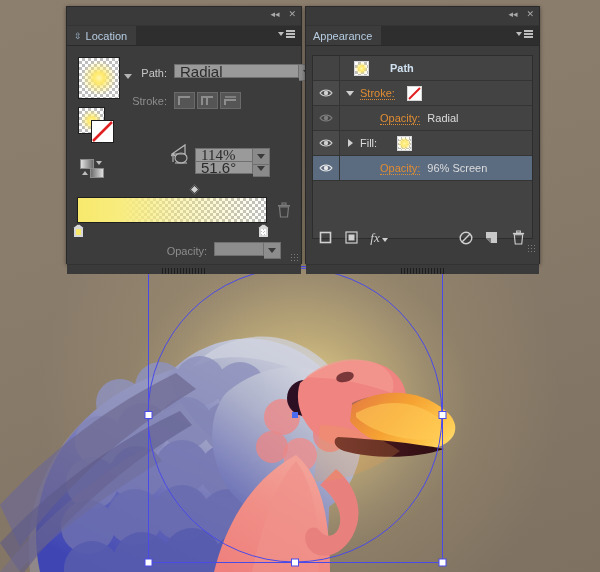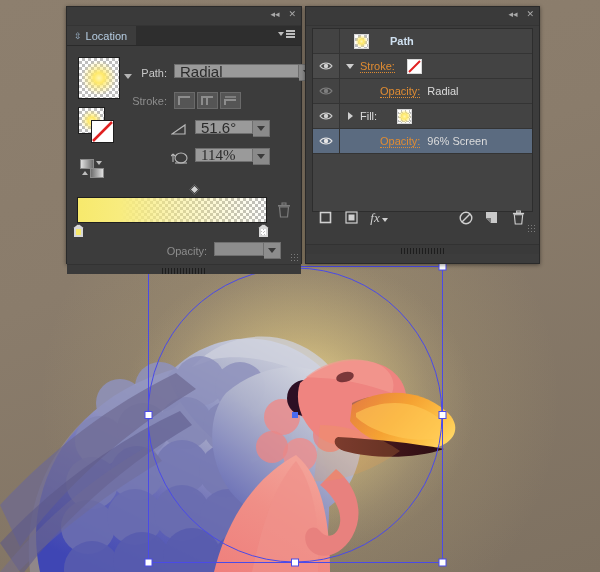--- a/index.html
+++ b/index.html
@@ -75,21 +75,21 @@
   .stop{position:absolute;width:11px;height:14px;}
   .stop .house{width:11px;height:14px;background:#d8d8d8;border:1px solid #3c3c3c;box-sizing:border-box;
     clip-path:polygon(50% 0,100% 30%,100% 100%,0 100%,0 30%);}
   .stop .sq{position:absolute;left:3px;top:5px;width:5px;height:6px;}
   .mid-dia{position:absolute;width:7px;height:7px;background:#d2d2d2;border:1px solid #3a3a3a;
     transform:rotate(45deg);box-sizing:border-box;}
   .trash-ico{position:absolute;right:10px;top:156px;width:14px;height:16px;opacity:.55;}
 
   
   #appearance-panel{left:305px;top:6px;width:233px;height:256px;}
-  .ap-list{position:absolute;left:6px;top:2px;width:219px;border:1px solid #2d2d2d;background:#434343;}
+  .ap-list{position:absolute;left:6px;top:9px;width:219px;border:1px solid #2d2d2d;background:#434343;}
   .ap-row{display:flex;align-items:center;height:24px;border-bottom:1px solid #343434;position:relative;}
   .ap-row.sel{background:#5b6b80;}
   .ap-eye{width:26px;height:100%;display:flex;align-items:center;justify-content:center;
           border-right:1px solid #343434;background:#4a4a4a;}
   .ap-eye.dim{background:#434343;}
   .ap-disc{width:20px;display:flex;align-items:center;justify-content:center;}
   .ap-txt{font-size:11px;color:#dcdcdc;}
   .ap-txt.orange{color:#e08c32;border-bottom:1px dotted #e08c32;padding-bottom:0px;}
   .ap-txt.blue{color:#cfe0f0;font-weight:bold;}
   .sw-sm{width:15px;height:15px;border:1px solid #d8d8d8;position:relative;box-sizing:border-box;}
@@ -343,21 +343,21 @@
               <path d="M4 4 L15 4" stroke="#8d8d8d" stroke-width="1.5"></path>
             </svg>
         </div>
       </div>
     </div>
 
     <div class="g-row" style="left:104px;top:74px;">
       <svg width="16" height="14" style="margin-right:8px;">
         <path d="M1 12 L14 12 L14 3 Z" fill="none" stroke="#b8b8b8" stroke-width="1.2"></path>
       </svg>
-      <div style="display:flex;">
+      <div style="display:flex;margin-top:40px;">
         <div class="field" style="width:58px;">
           <span>51.6°</span>
         </div>
         <div class="drop"></div>
       </div>
     </div>
 
     <div class="g-row" style="left:104px;top:102px;">
       <svg width="18" height="16" style="margin-right:6px;">
         <path d="M2 5 L2 13 M2 5 L0 7 M2 5 L4 7" stroke="#b8b8b8" stroke-width="1.1" fill="none"></path>
@@ -414,20 +414,33 @@
 
 <div class="panel" id="appearance-panel">
 
   <div class="panel-topbar">
     <div class="topbar-btns">
       <span class="tb-ico">◂◂</span>
       <span class="tb-ico">✕</span>
     </div>
   </div>
 
+  <div class="tabstrip">
+    <div class="tab">
+      <span>Appearance</span>
+    </div>
+    <div class="menu-ico">
+      <span class="tri"></span>
+        <span class="bars">
+          <i></i>
+          <i></i>
+          <i></i>
+        </span>
+    </div>
+  </div>
 
   <div class="panel-body" style="height:218px;position:relative;">
 
     <div class="ap-list" style="height:182px;">
 
       <div class="ap-row">
         <div class="ap-eye dim"></div>
         <div style="width:20px;"></div>
         <div class="sw-sm checker" style="margin-left:-6px;">
           <div class="sw-glow" style="background:radial-gradient(circle at 50% 50%, #fff6b0 0%, #ffe96a 25%, rgba(255,235,110,0) 70%);"></div>

